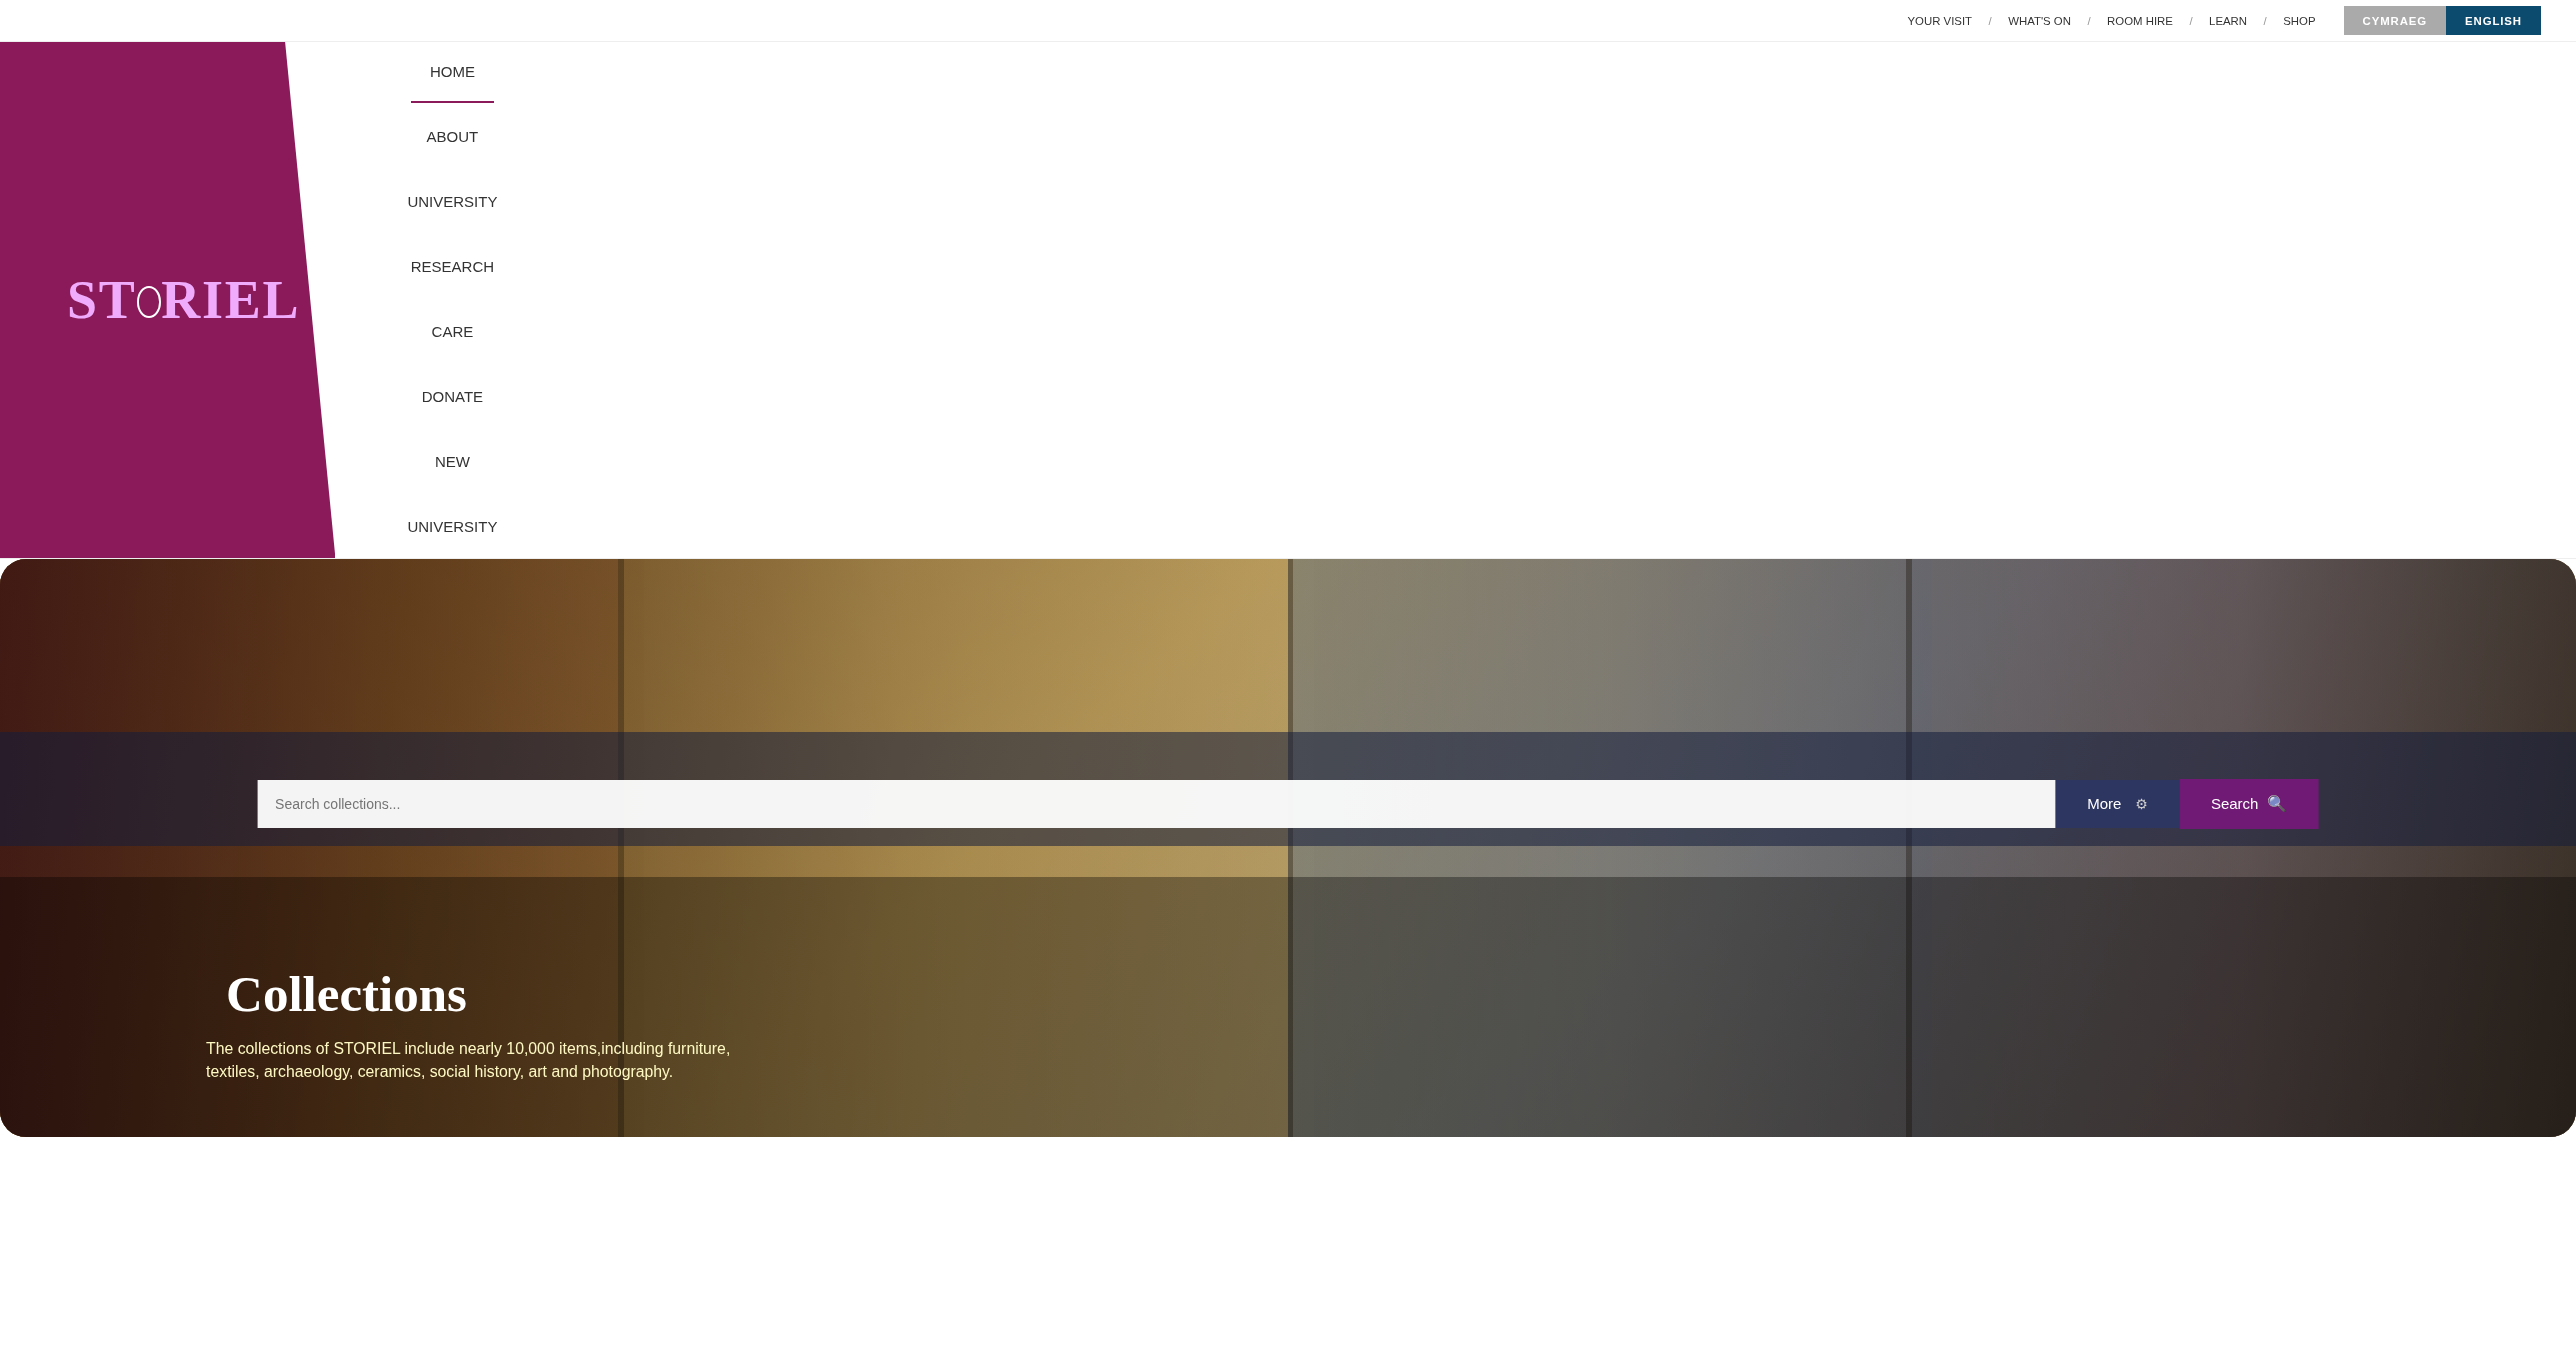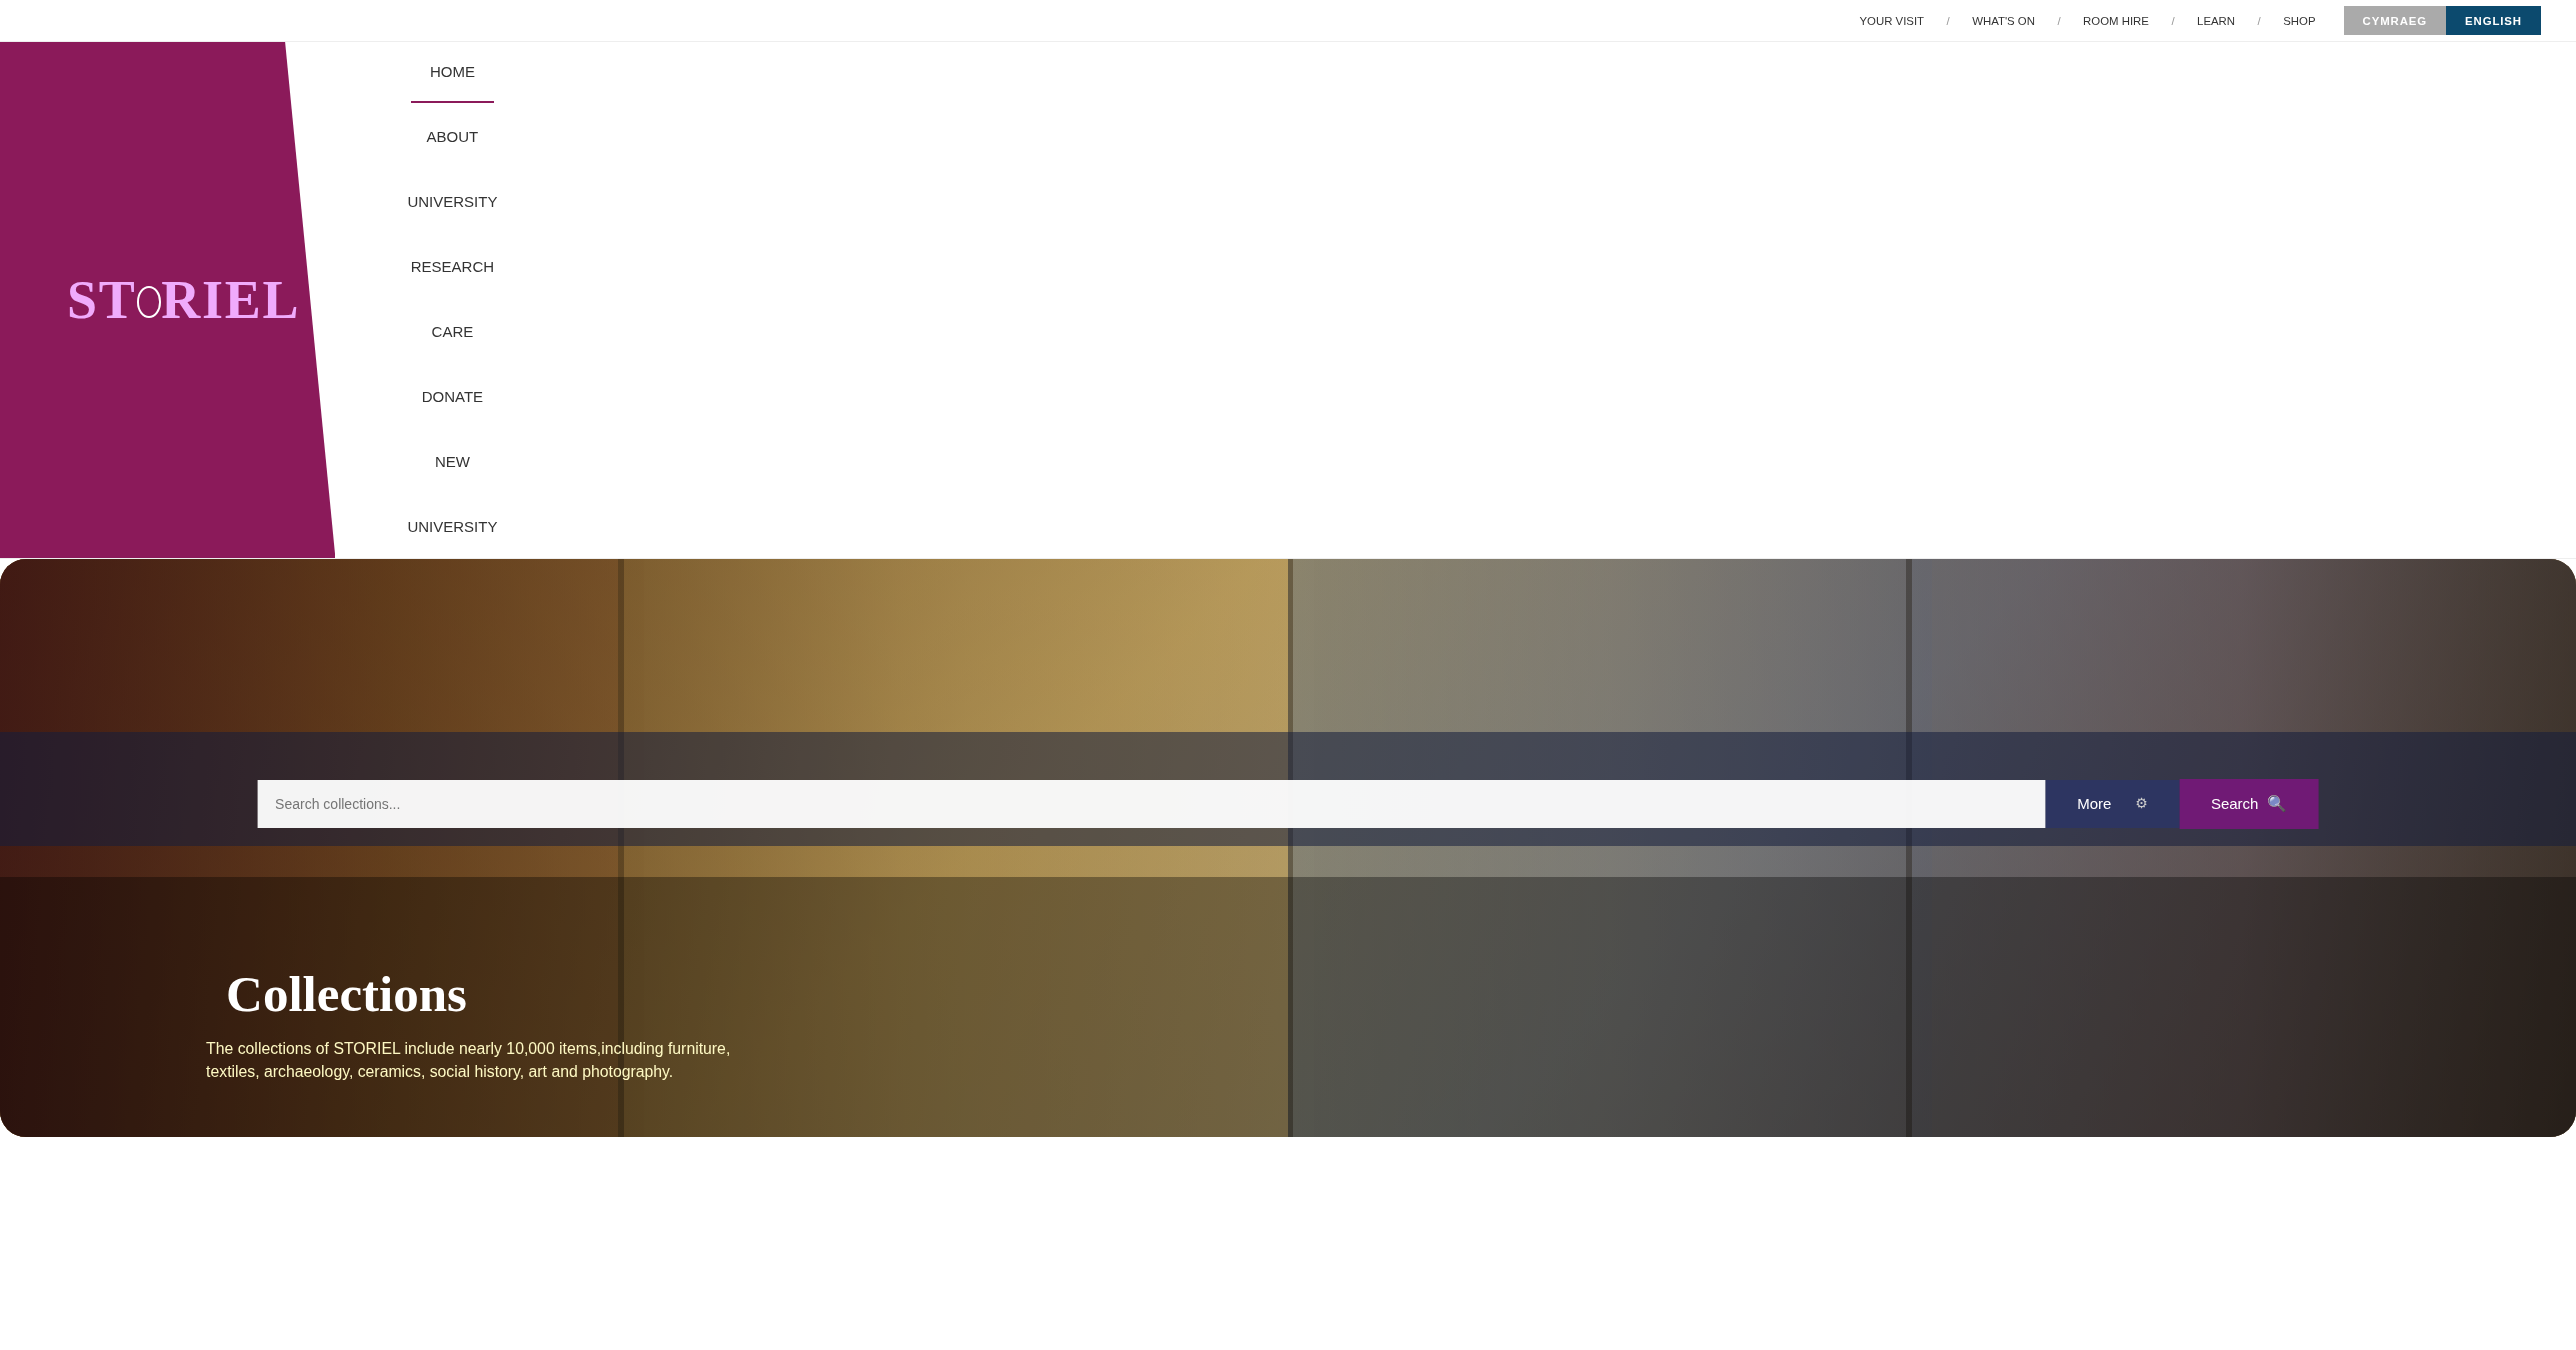--- a/index.html
+++ b/index.html
@@ -11,21 +11,21 @@
       justify-content: flex-end;
       align-items: center;
       padding: 0 35px;
       height: 42px;
       background: #fff;
       border-bottom: 0.9px solid #eee;
     }
     .top-bar-links {
       display: flex;
       align-items: center;
-      gap: 12px;
+      gap: 6px;
       margin-right: 17.5px;
       text-align: right;
     }
     .top-bar-link {
       font-size: 11.4px;
       color: #333;
       text-decoration: none;
       padding: 0 10.5px;
       cursor: pointer;
     }
@@ -168,21 +168,22 @@
       background: transparent;
     }
     .search-more-btn {
       background: #2d3561;
       color: #fff;
       border: none;
       padding: 15.8px 31.5px;
       font-size: 15px;
       cursor: pointer;
       display: flex;
-      gap: 24px;
+      align-items: center;
+      gap: 14px;
       white-space: nowrap;
     }
     .gear-icon {
       font-size: 14px;
       color: #ccc;
     }
     .search-btn {
       background: #701a75;
       color: #fff;
       border: none;

